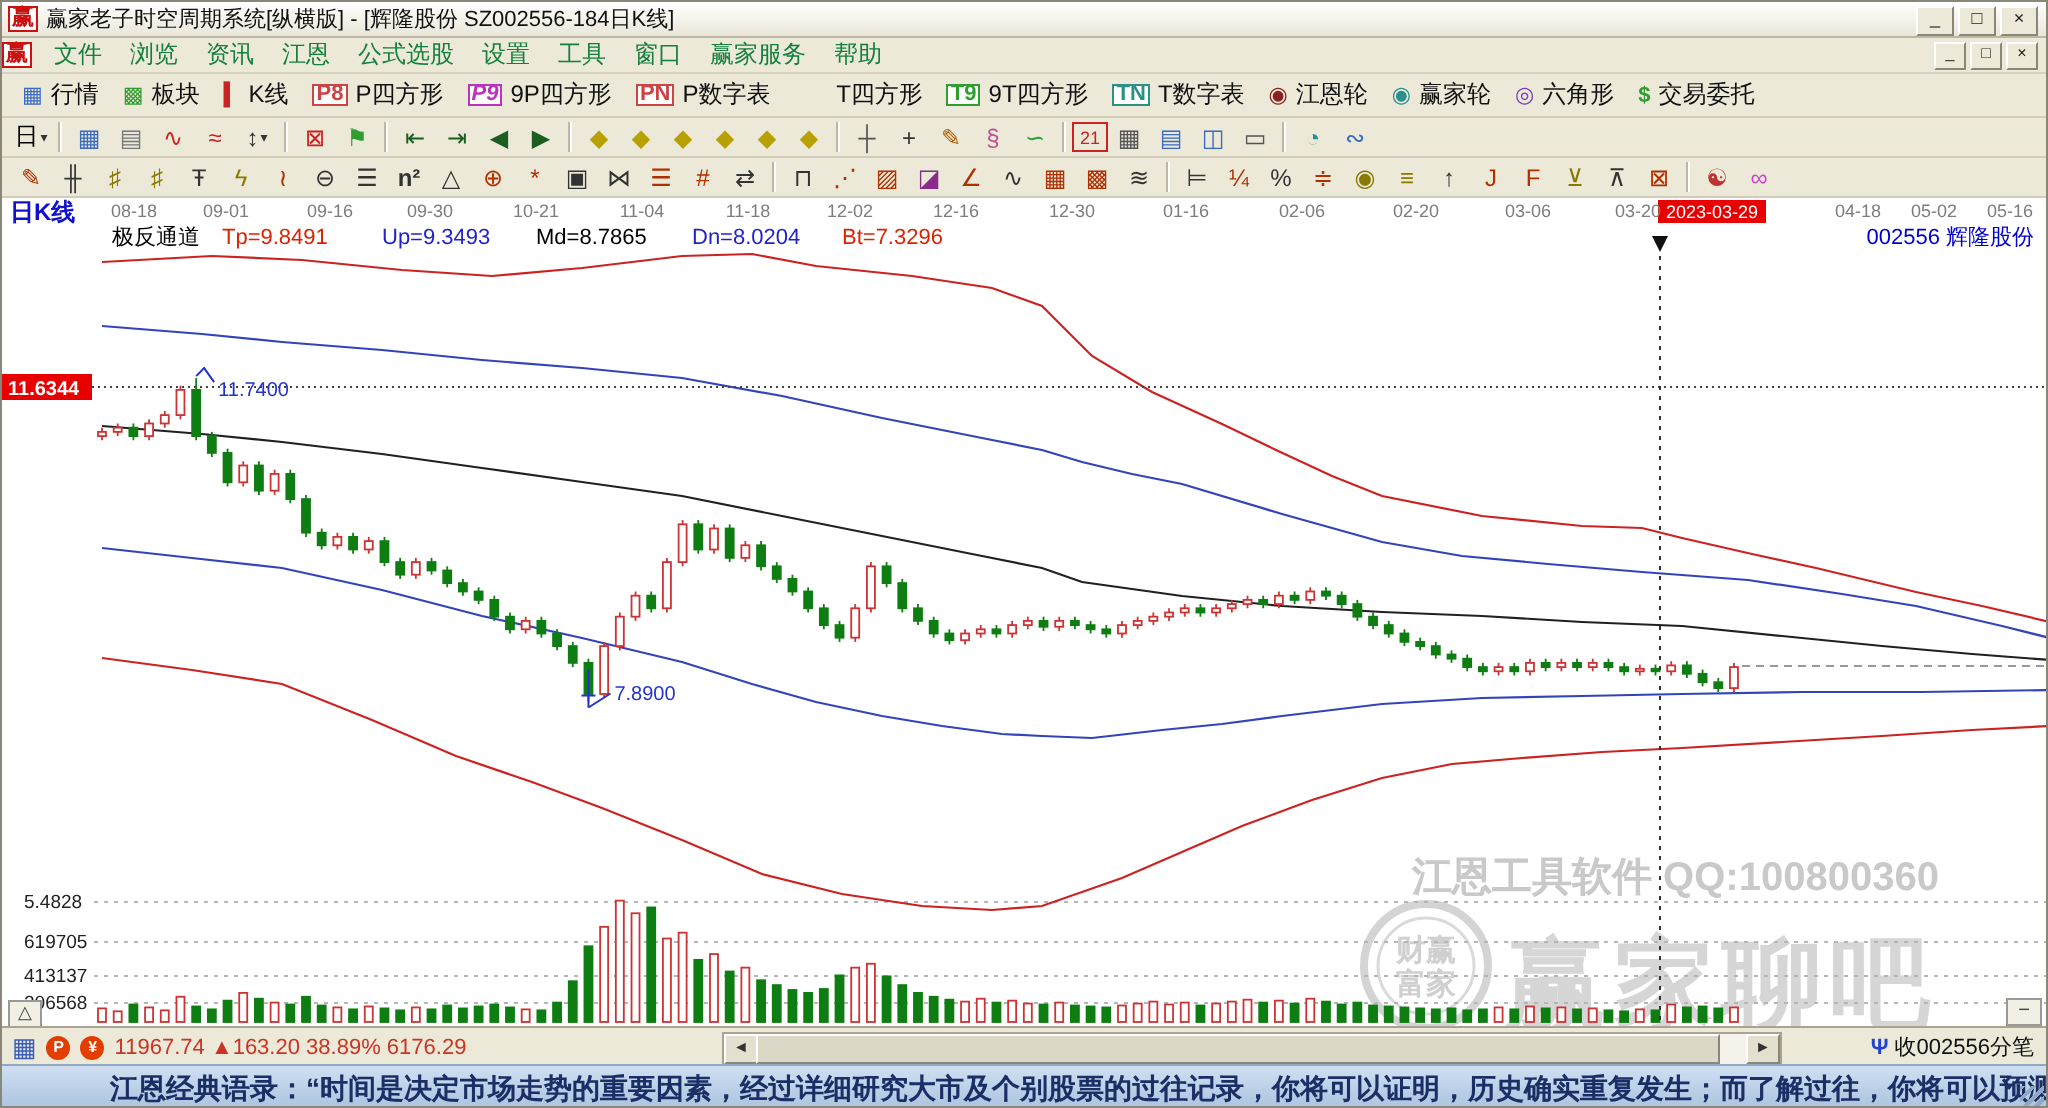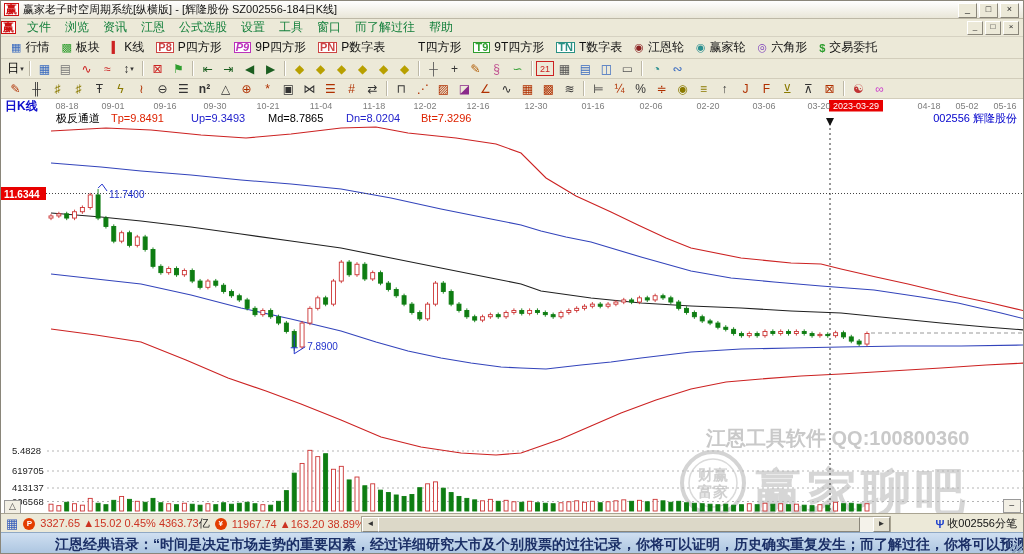--- a/index.html
+++ b/index.html
@@ -76,21 +76,21 @@
   <span>赢家老子时空周期系统[纵横版] - [辉隆股份  SZ002556-184日K线]</span>
   <div class="wbtns">
     <span class="wbtn">_</span>
     <span class="wbtn">□</span>
     <span class="wbtn">×</span>
   </div>
 </div>
 
 <div id="menubar">
   <span class="appicon">赢</span>
-  <span id="menu-items"><span class="menu-item">文件</span><span class="menu-item">浏览</span><span class="menu-item">资讯</span><span class="menu-item">江恩</span><span class="menu-item">公式选股</span><span class="menu-item">设置</span><span class="menu-item">工具</span><span class="menu-item">窗口</span><span class="menu-item">而了解过往</span><span class="menu-item">帮助</span></span>
+  <span id="menu-items"><span class="menu-item">文件</span><span class="menu-item">浏览</span><span class="menu-item">资讯</span><span class="menu-item">江恩</span><span class="menu-item">公式选股</span><span class="menu-item">设置</span><span class="menu-item">工具</span><span class="menu-item">窗口</span><span class="menu-item">赢家服务</span><span class="menu-item">帮助</span></span>
   <div class="mdibtns">
     <span class="mdibtn">_</span>
     <span class="mdibtn">□</span>
     <span class="mdibtn">×</span>
   </div>
 </div>
 
 <div id="tb1" class="toolbar">
     <span class="tb1item">
       <span class="ic" style="color: rgb(58, 107, 192);">▦</span>
@@ -623,26 +623,20 @@
       <text x="1016" y="121" fill="#0000cc" font-size="11" text-anchor="end">002556 辉隆股份</text>
       <text x="4" y="109" fill="#1111cc" font-size="12" font-weight="bold">日K线</text>
     </svg>
   <div id="collapse-btn" class="ovbtn">−</div>
   <div id="corner-btn" class="ovbtn">△</div>
 </div>
 
 <div id="statusbar">
   <span class="gridicon">▦</span>
   <span class="cicon">P</span>
-  <span>
-    <span class="idxnum">3327.65</span>
-    <span class="idxnum">▲15.02</span>
-    <span class="idxnum">0.45%</span>
-    <span class="idxnum">4363.73</span><span class="idxunit">亿</span>
-  </span>
   <span class="cicon">¥</span>
   <span>
     <span class="idxnum">11967.74</span>
     <span class="idxnum">▲163.20</span>
     <span class="idxnum">38.89%</span>
     <span class="idxnum">6176.29</span>
   </span>
   <div id="scrollbar">
     <span class="sbtn" style="position:absolute;left:0">◄</span>
     <div id="sthumb"></div>

